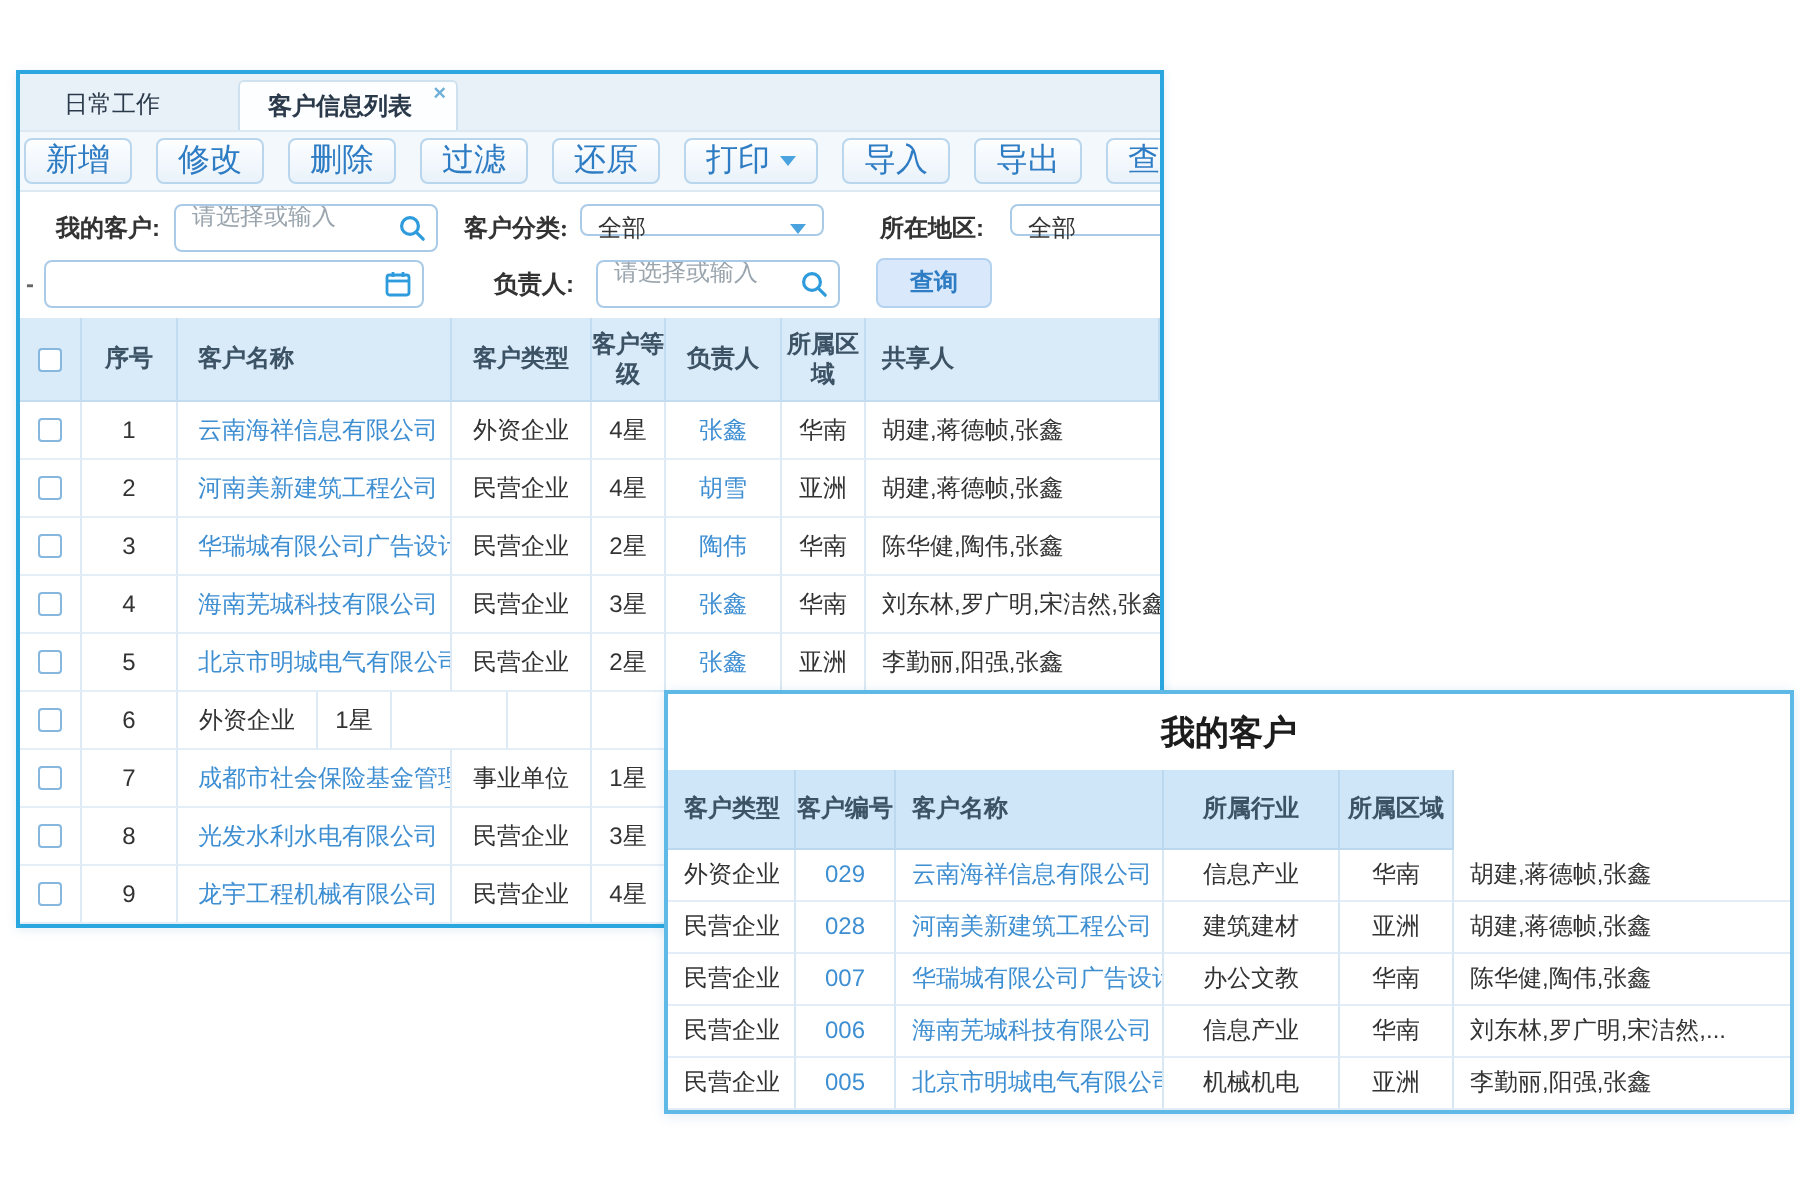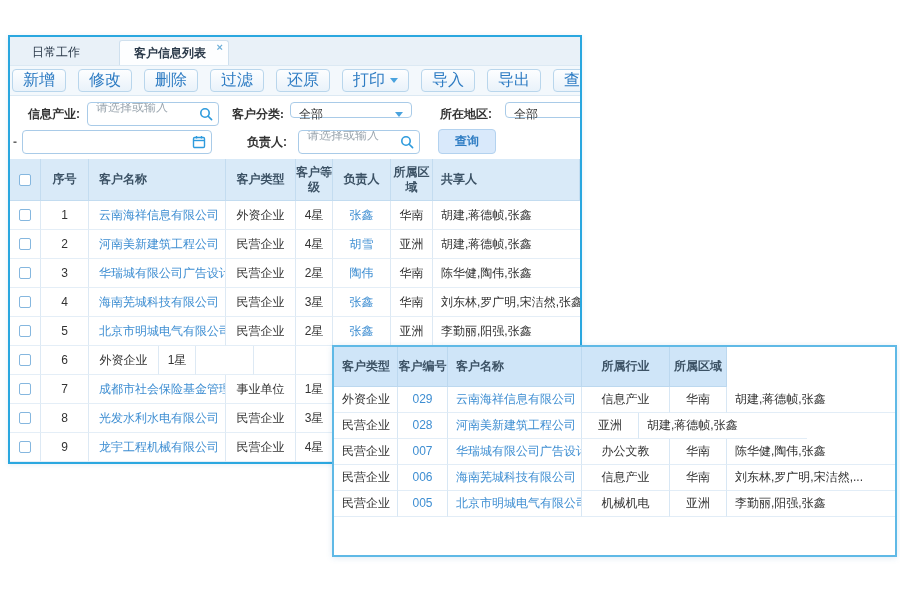--- a/index.html
+++ b/index.html
@@ -22,21 +22,21 @@
              display:flex; align-items:center; gap:12px; padding:0 0 0 2px; }
   .tbtn { height:23px; padding:0 10px; display:inline-flex; align-items:center; gap:5px;
           background:linear-gradient(#FDFEFF,#E9F2FA); border:1px solid #B9D6EC; border-radius:4px;
           color:#2E7CC3; font-size:16px; cursor:pointer; white-space:nowrap; }
   .caret { width:0; height:0; border-left:4px solid transparent; border-right:4px solid transparent;
            border-top:5px solid #4AA3DE; display:inline-block; }
 
   .filters { position:relative; height:62px; background:#fff; }
   .flabel { position:absolute; font-weight:bold; color:#333; line-height:24px; }
   .finput { position:absolute; height:24px; border:1px solid #A9CBE8; border-radius:4px; background:#fff;
-            font-family:Liberation Mono, monospace; font-size:12px; color:#333; padding:0 24px 12px 8px; outline:none; width:100%; }
+            font-family:Liberation Serif, serif; font-size:12px; color:#333; padding:0 24px 12px 8px; outline:none; width:100%; }
   .finput::placeholder { color:#9AA5AE; }
   .fwrap { position:absolute; height:24px; }
   .ficon { position:absolute; right:6px; top:5px; }
   .fselect { position:absolute; height:16px; border:1px solid #A9CBE8; border-radius:4px; background:#fff;
              line-height:22px; padding:0 8px; color:#333; }
   .fselect .caret { position:absolute; right:8px; top:9px; }
   .qbtn { position:absolute; height:25px; padding:0 16px; background:#D9E9FB; border:1px solid #B3D2EF;
           border-radius:4px; color:#2E7CC3; font-weight:bold; font-size:12px; cursor:pointer; }
 
   
@@ -93,21 +93,21 @@
       <span>打印</span>
       <span class="caret"></span>
     </button>
     <button class="tbtn">导入</button>
     <button class="tbtn">导出</button>
     <button class="tbtn">查看日志</button>
   </div>
 
   <div class="filters">
 
-    <span class="flabel" style="left:18px; top:6px;">信息产业:</span>
+    <span class="flabel" style="left:18px; top:6px;">我的客户:</span>
     <span class="fwrap" style="left:77px; top:6px; width:132px;">
       <input class="finput" placeholder="请选择或输入" style="">
       <span class="ficon">
         <svg width="14" height="14" viewBox="0 0 14 14">
             <circle cx="6" cy="6" r="4.2" fill="none" stroke="#2E9BDD" stroke-width="1.6"></circle>
             <line x1="9.2" y1="9.2" x2="12.6" y2="12.6" stroke="#2E9BDD" stroke-width="1.6" stroke-linecap="round"></line>
           </svg>
       </span>
     </span>
     <span class="flabel" style="left:222px; top:6px;font-family:Liberation Serif, serif;">客户分类:</span>
@@ -307,20 +307,21 @@
             <span class="link"></span>
           </div>
         <div class="gcell c-region"></div>
         <div class="gcell c-shared"></div>
       </div>
     </div>
   </div>
 </div>
 
 <div class="panel2">
+  <div class="p2title">我的客户</div>
   <div class="p2row p2head">
     <div class="p2cell d-type">客户类型</div>
     <div class="p2cell d-code">客户编号</div>
     <div class="p2cell d-name">客户名称</div>
     <div class="p2cell d-ind">所属行业</div>
     <div class="p2cell d-reg">所属区域</div>
   </div>
   <div class="p2body">
 
     <div class="p2row">
@@ -337,20 +338,21 @@
     </div>
 
     <div class="p2row">
       <div class="p2cell d-type">民营企业</div>
       <div class="p2cell d-code">
           <span class="link">028</span>
         </div>
       <div class="p2cell d-name">
           <span class="link">河南美新建筑工程公司</span>
         </div>
+      <div class="p2cell d-ind">建筑建材</div>
       <div class="p2cell d-reg">亚洲</div>
       <div class="p2cell d-people">胡建,蒋德帧,张鑫</div>
     </div>
 
     <div class="p2row">
       <div class="p2cell d-type">民营企业</div>
       <div class="p2cell d-code">
           <span class="link">007</span>
         </div>
       <div class="p2cell d-name">

